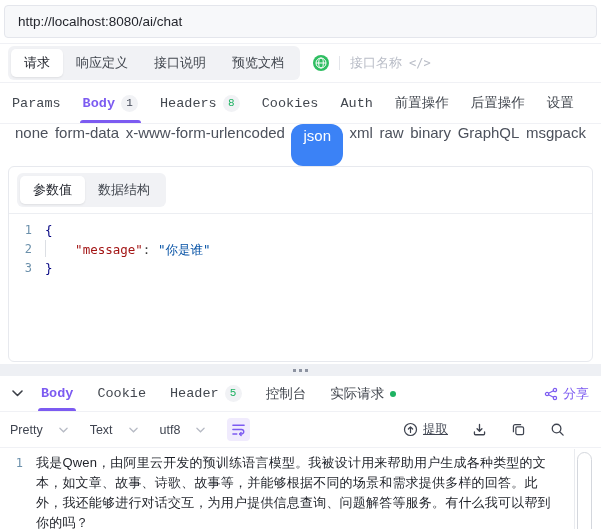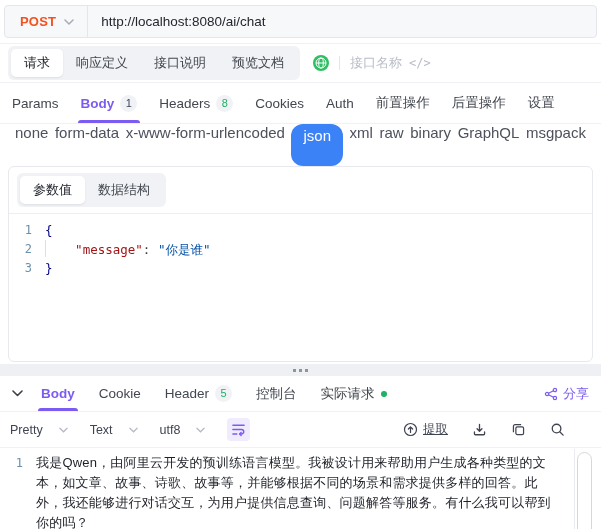--- a/index.html
+++ b/index.html
@@ -29,21 +29,21 @@
   .seg.active { background:#fff; box-shadow:0 1px 2px rgba(0,0,0,.08); color:#23262e; }
   .globe { margin-left:13px; }
   .vdiv { width:1px; height:14px; background:#e3e5ea; margin:0 10px; }
   .placeholder { color:#b9bdc7; font-size:13px; }
   .code-glyph { color:#b9bdc7; font-size:12px; margin-left:7px; font-family:"DejaVu Sans Mono", monospace; }
 
   
   .row-sections { height:41px; display:flex; align-items:center; gap:22px; padding:0 12px;
                   border-bottom:1px solid #f0f1f5; font-size:13.5px; color:#42474f; }
   .sec { display:flex; align-items:center; gap:6px; cursor:pointer; position:relative;
-         height:100%; white-space:nowrap; }
+         height:100%; white-space:nowrap;font-family:Liberation Mono, monospace; }
   .sec.active { color:#7c5bf1; font-weight:600; }
   .sec.active::after { content:""; position:absolute; left:-3px; right:-3px; bottom:0;
                        height:3px; background:#7c5bf1; border-radius:3px 3px 0 0; }
   .badge { min-width:17px; height:17px; padding:0 4px; border-radius:9px; background:#f1f2f5;
            font-size:11px; line-height:17px; text-align:center; color:#3f4554; font-weight:400; }
   .badge.green { color:#1eb262; }
 
   
   .row-types { height:42px; display:flex; justify-content:space-between;
                padding:0 15px; font-size:15px; color:#4c515c; }
@@ -91,28 +91,20 @@
   .resp-text { flex:1; padding-right:48px; color:#1e2128; font-size:13px; line-height:20px; letter-spacing:.2px; }
   .sb-track { position:absolute; right:7px; top:1px; bottom:0; width:20px; border-left:1px solid #e9ebef; background:#fff; }
   .sb-thumb { position:absolute; left:2px; right:2px; top:3px; height:110px; background:#fff;
               border:1px solid #d4d7dd; border-radius:9px; cursor:pointer; }
 </style>
 </head>
 <body>
 
 <div class="row-url">
   <div class="url-bar">
-    <div class="method">
-      <span class="method-label">POST</span>
-      <span class="chev">
-        <svg width="10" height="6" viewBox="0 0 10 6">
-            <path d="M1 1l4 4 4-4" fill="none" stroke="currentColor" stroke-width="1.5" stroke-linecap="round" stroke-linejoin="round"></path>
-          </svg>
-      </span>
-    </div>
     <div class="url-text">http://localhost:8080/ai/chat</div>
   </div>
 </div>
 
 <div class="row-doc">
   <div class="seg-group">
     <div class="seg active">请求</div>
     <div class="seg">响应定义</div>
     <div class="seg">接口说明</div>
     <div class="seg">预览文档</div>

